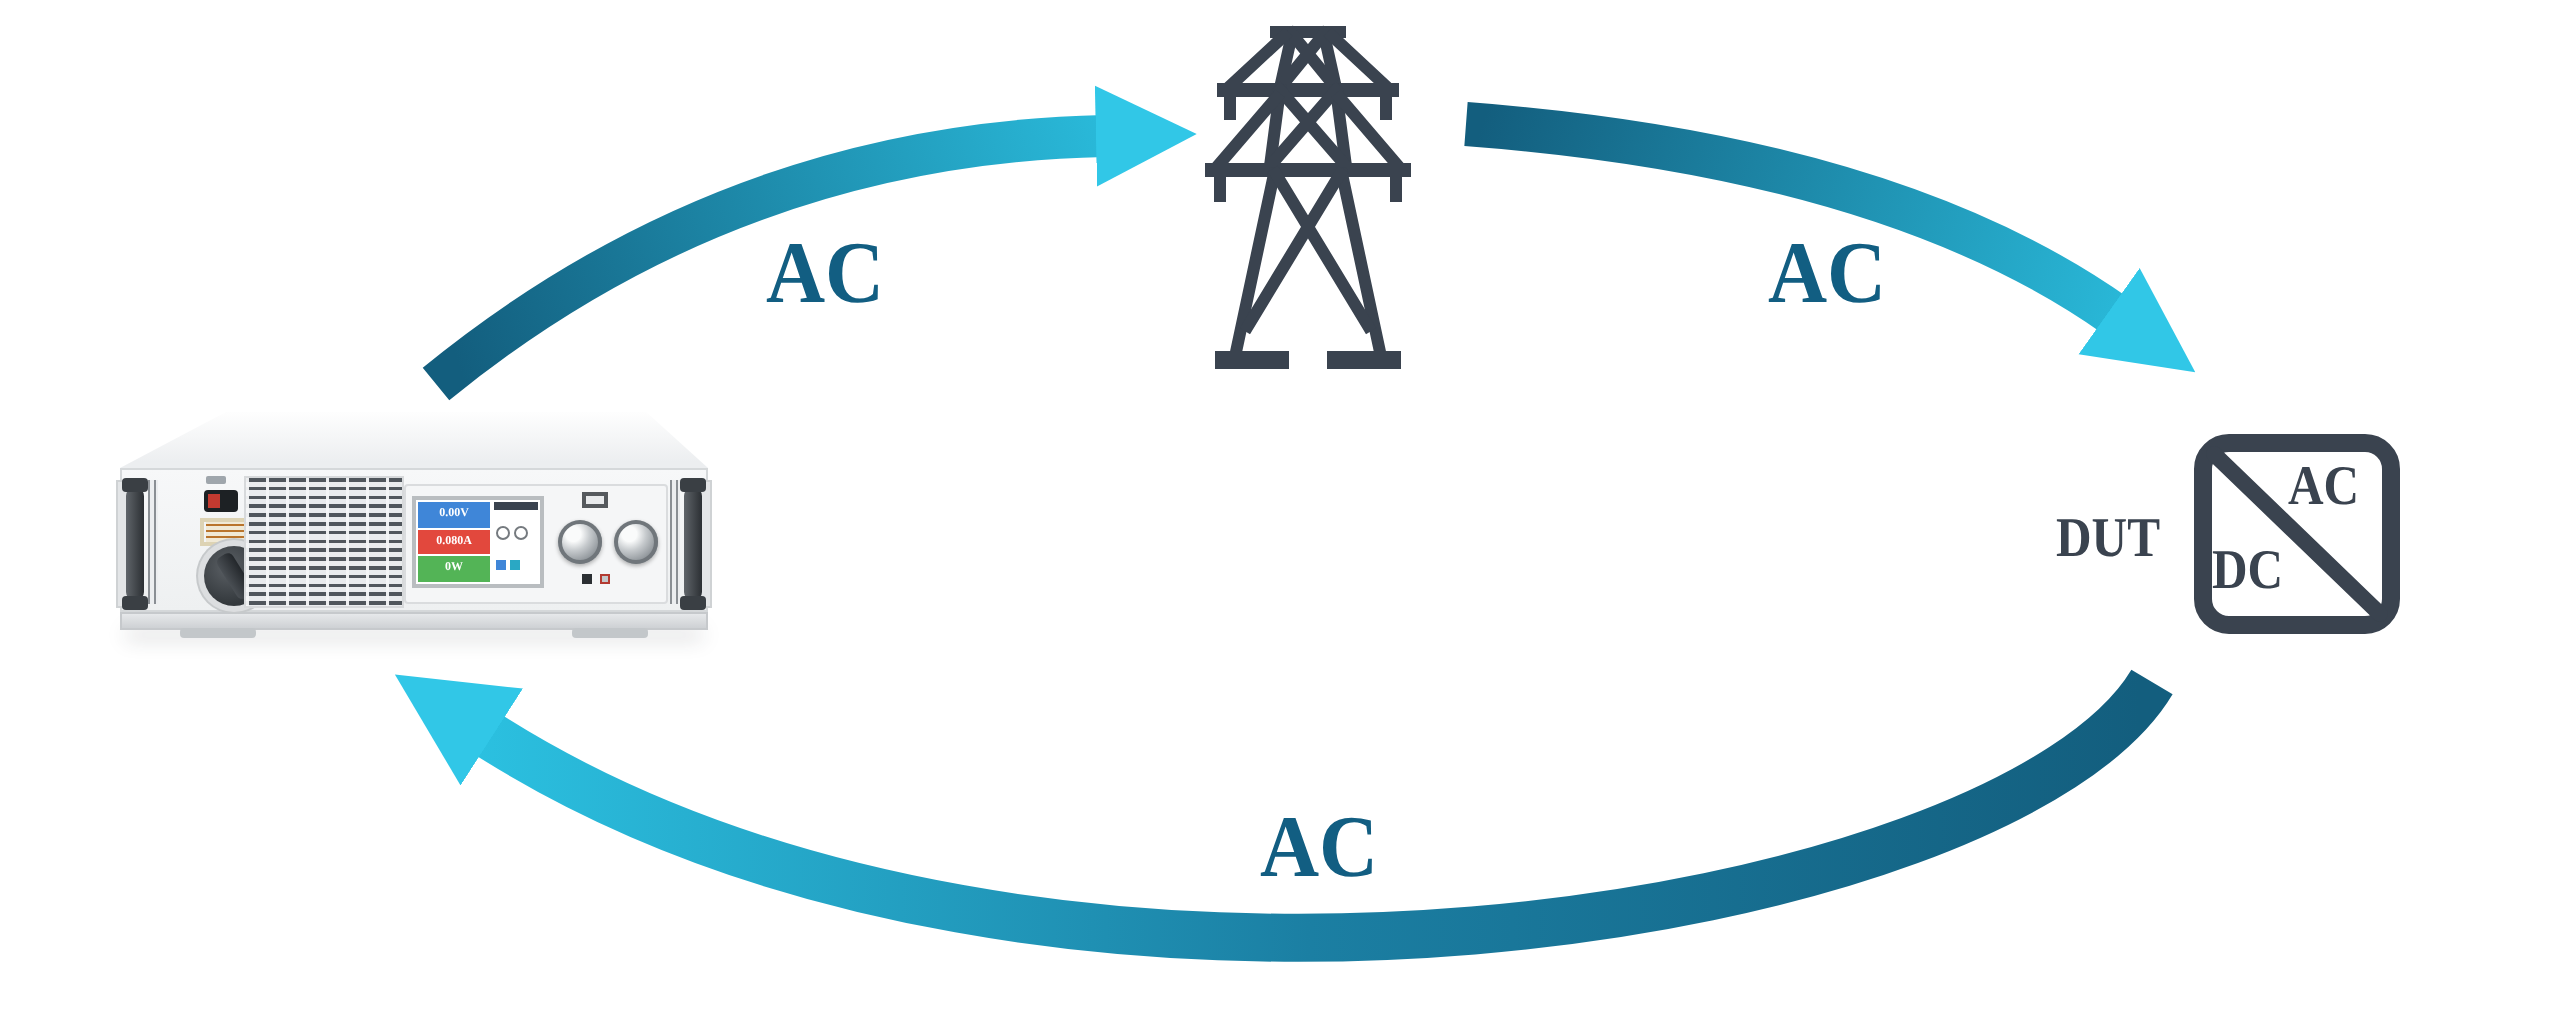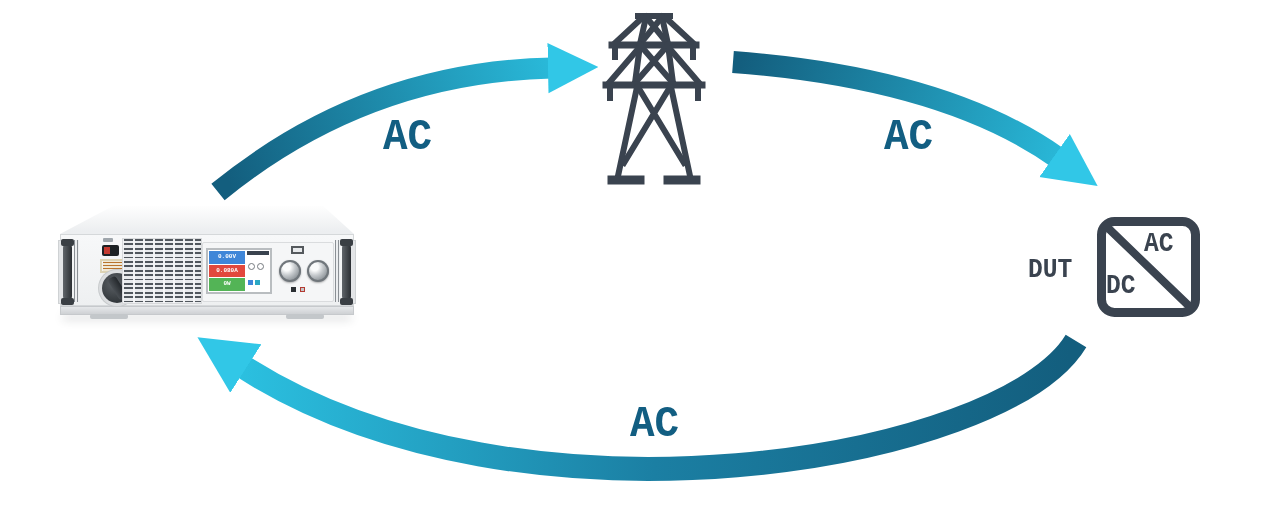--- a/index.html
+++ b/index.html
@@ -1,17 +1,17 @@
 <!DOCTYPE html>
 <html><head>
 <meta charset="utf-8">
 <style>
   html,body{margin:0;padding:0;background:#ffffff;}
   .stage{position:relative;width:1280px;height:512px;background:#ffffff;overflow:hidden;
-         font-family:Liberation Mono, monospace;}
+         font-family:Liberation Serif, serif;}
   .stage *{box-sizing:border-box;}
 
   
   .ac-label{position:absolute;font-size:44px;font-weight:700;color:#125E82;line-height:1;
             letter-spacing:0px;transform:scaleX(.93);transform-origin:left top;}
   .slate-label{position:absolute;font-weight:700;color:#3A434F;line-height:1;
                transform:scaleX(.88);transform-origin:left top;}
   .lbl-dut{left:1028px;top:256px;font-size:28px;}
   .lbl-box-ac{left:1144px;top:230px;font-size:28px;}
   .lbl-box-dc{left:1106px;top:272px;font-size:28px;}

